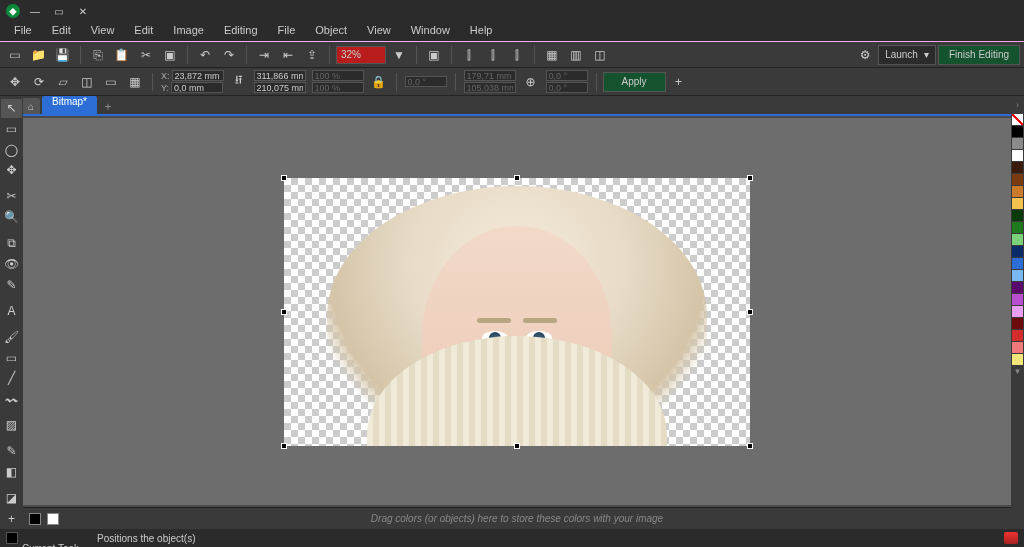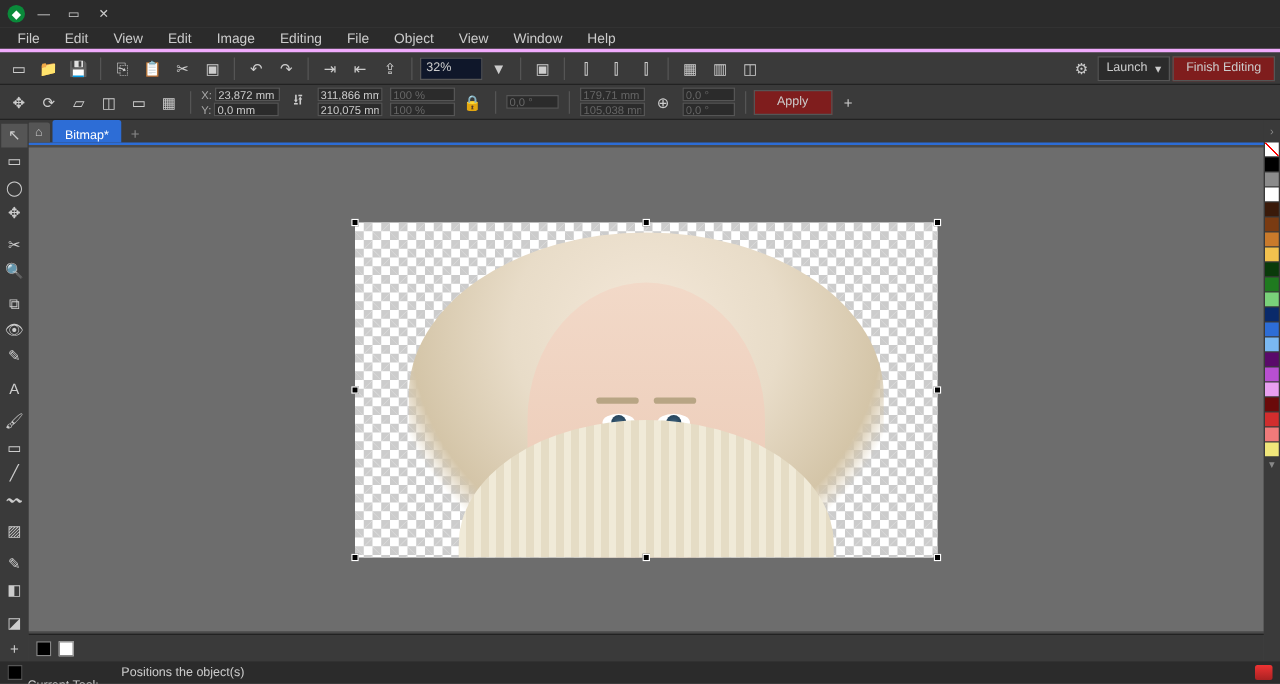--- a/index.html
+++ b/index.html
@@ -6,41 +6,41 @@
 body { width: 1024px; height: 547px; background: #4a4a4a; color: #ccc; font-size: 11px; overflow: hidden; position: relative; }
 
 
 .titlebar { height: 22px; background: #2b2b2b; display: flex; align-items: center; padding: 0 6px; }
 .titlebar .logo { width: 14px; height: 14px; background: #0a8a3a; border-radius: 50%; margin-right: 6px; display:flex; align-items:center; justify-content:center; color:#fff; font-size:9px; font-weight:bold;}
 .titlebar .title { font-size: 11px; color: #ddd; flex: 1; }
 .titlebar .winbtns { display: flex; gap: 6px; }
 .titlebar .winbtn { width: 18px; height: 14px; display:flex; align-items:center; justify-content:center; color:#ccc; font-size:10px; }
 
 
-.menubar { height: 20px; background: #2b2b2b; display: flex; align-items: flex-end; padding: 0 4px; border-bottom: 3px solid #f0abfc; }
+.menubar { height: 20px; background: #2b2b2b; display: flex; align-items: flex-start; padding: 0 4px; border-bottom: 1px solid #f0abfc; }
 .menubar span { padding: 2px 10px; font-size: 11px; color: #ccc; }
 
 
 .toolbar { background: #3a3a3a; border-bottom: 1px solid #222; display: flex; align-items: center; padding: 2px 4px; height: 26px; gap: 2px; }
 .tbtn { width: 22px; height: 20px; display: flex; align-items: center; justify-content: center; color: #ccc; font-size: 12px; border-radius: 2px; }
 .tsep { width: 1px; height: 18px; background: #555; margin: 0 4px; }
-.tinput { background: #0f172a; border: 1px solid #555; color: #ccc; font-size: 10px; height: 18px; padding: 0 4px; width: 44px; }
+.tinput { background: #b91c1c; border: 1px solid #555; color: #ccc; font-size: 10px; height: 18px; padding: 0 4px; width: 44px; }
 .tdropdown { background: #2b2b2b; border: 1px solid #555; color: #ccc; font-size: 10px; height: 20px; padding: 0 6px; display: flex; align-items: center; gap: 6px; }
-.tbutton { background: #7f1d1d; border: 1px solid #555; color: #ccc; font-size: 10px; height: 20px; padding: 0 10px; display: flex; align-items: center; }
+.tbutton { background: #14532d; border: 1px solid #555; color: #ccc; font-size: 10px; height: 20px; padding: 0 10px; display: flex; align-items: center; }
 
 
 .propbar { background: #3a3a3a; border-bottom: 1px solid #222; display: flex; align-items: center; padding: 2px 4px; height: 28px; gap: 2px; }
 .propgroup { display: flex; flex-direction: column; font-size: 9px; color: #aaa; margin: 0 2px; }
 .propgroup .row { display: flex; align-items: center; height: 12px; gap: 2px; }
 .propgroup input { background: #2b2b2b; border: 1px solid #555; color: #ccc; font-size: 9px; height: 11px; width: 52px; padding: 0 2px; }
 .propgroup.dim input { color: #666; }
 
 
 .tabbar { height: 20px; background: #3a3a3a; display: flex; align-items: flex-end; padding-left: 22px; border-bottom: 2px solid #2d6dd6; }
-.tab { height: 18px; padding: 0 10px; font-size: 10px; display: flex; align-items: flex-end; background: #2d6dd6; color: #fff; border-radius: 2px 2px 0 0; margin-right: 2px; }
+.tab { height: 18px; padding: 0 10px; font-size: 10px; display: flex; align-items: flex-start; background: #2d6dd6; color: #fff; border-radius: 2px 2px 0 0; margin-right: 2px; }
 .tabplus { width: 14px; height: 14px; color: #888; display:flex; align-items:center; justify-content:center; font-size: 12px; margin-left: 2px; }
 
 
 .workspace { position: absolute; top: 118px; left: 23px; right: 13px; bottom: 42px; background: #6d6d6d; overflow: hidden; }
 .canvas { position: absolute; left: 50%; top: 50%; transform: translate(-50%, -50%); width: 466px; height: 268px; }
 .checker { width: 100%; height: 100%; background-image: linear-gradient(45deg,#ccc 25%,transparent 25%),linear-gradient(-45deg,#ccc 25%,transparent 25%),linear-gradient(45deg,transparent 75%,#ccc 75%),linear-gradient(-45deg,transparent 75%,#ccc 75%); background-size: 14px 14px; background-position: 0 0,0 7px,7px -7px,-7px 0; background-color:#fff; position: relative; }
 .photo { position:absolute; inset:0; display:flex; align-items:flex-end; justify-content:center; overflow:hidden; }
 .hair { position:absolute; width:380px; height:260px; bottom:0; left:50%; transform:translateX(-50%); background: radial-gradient(ellipse at 50% 30%, #f4e8d9 0%, #e8dcc8 40%, #d4c5a8 70%, transparent 78%); border-radius: 50% 50% 40% 40%; }
 .face { position:absolute; width:190px; height:220px; bottom:0; left:50%; transform:translateX(-50%); background: linear-gradient(#f2d9c8,#ebc9b5); border-radius: 50% 50% 30% 30%; }
 .eye { position:absolute; width:26px; height:14px; background:#fff; border-radius:50%; top:105px; display:flex; align-items:center; justify-content:center;}
@@ -302,20 +302,21 @@
       <div class="sw" style="background: rgb(209, 45, 45);"></div>
       <div class="sw" style="background: rgb(240, 122, 122);"></div>
       <div class="sw" style="background: rgb(240, 230, 122);"></div>
     </div>
   <div class="arrow">▾</div>
 </div>
 
 <div class="colorrow">
   <div class="fg"></div>
   <div class="bg"></div>
+  <span>Drag colors (or objects) here to store these colors with your image</span>
 </div>
 
 <div class="statusbar">
   <div class="sw2" style="background:#000"></div>
   <span class="lbl">Current Tool:</span>
   <span>Positions the object(s)</span>
   <div class="spacer"></div>
   <div class="ic"></div>
 </div>
 

